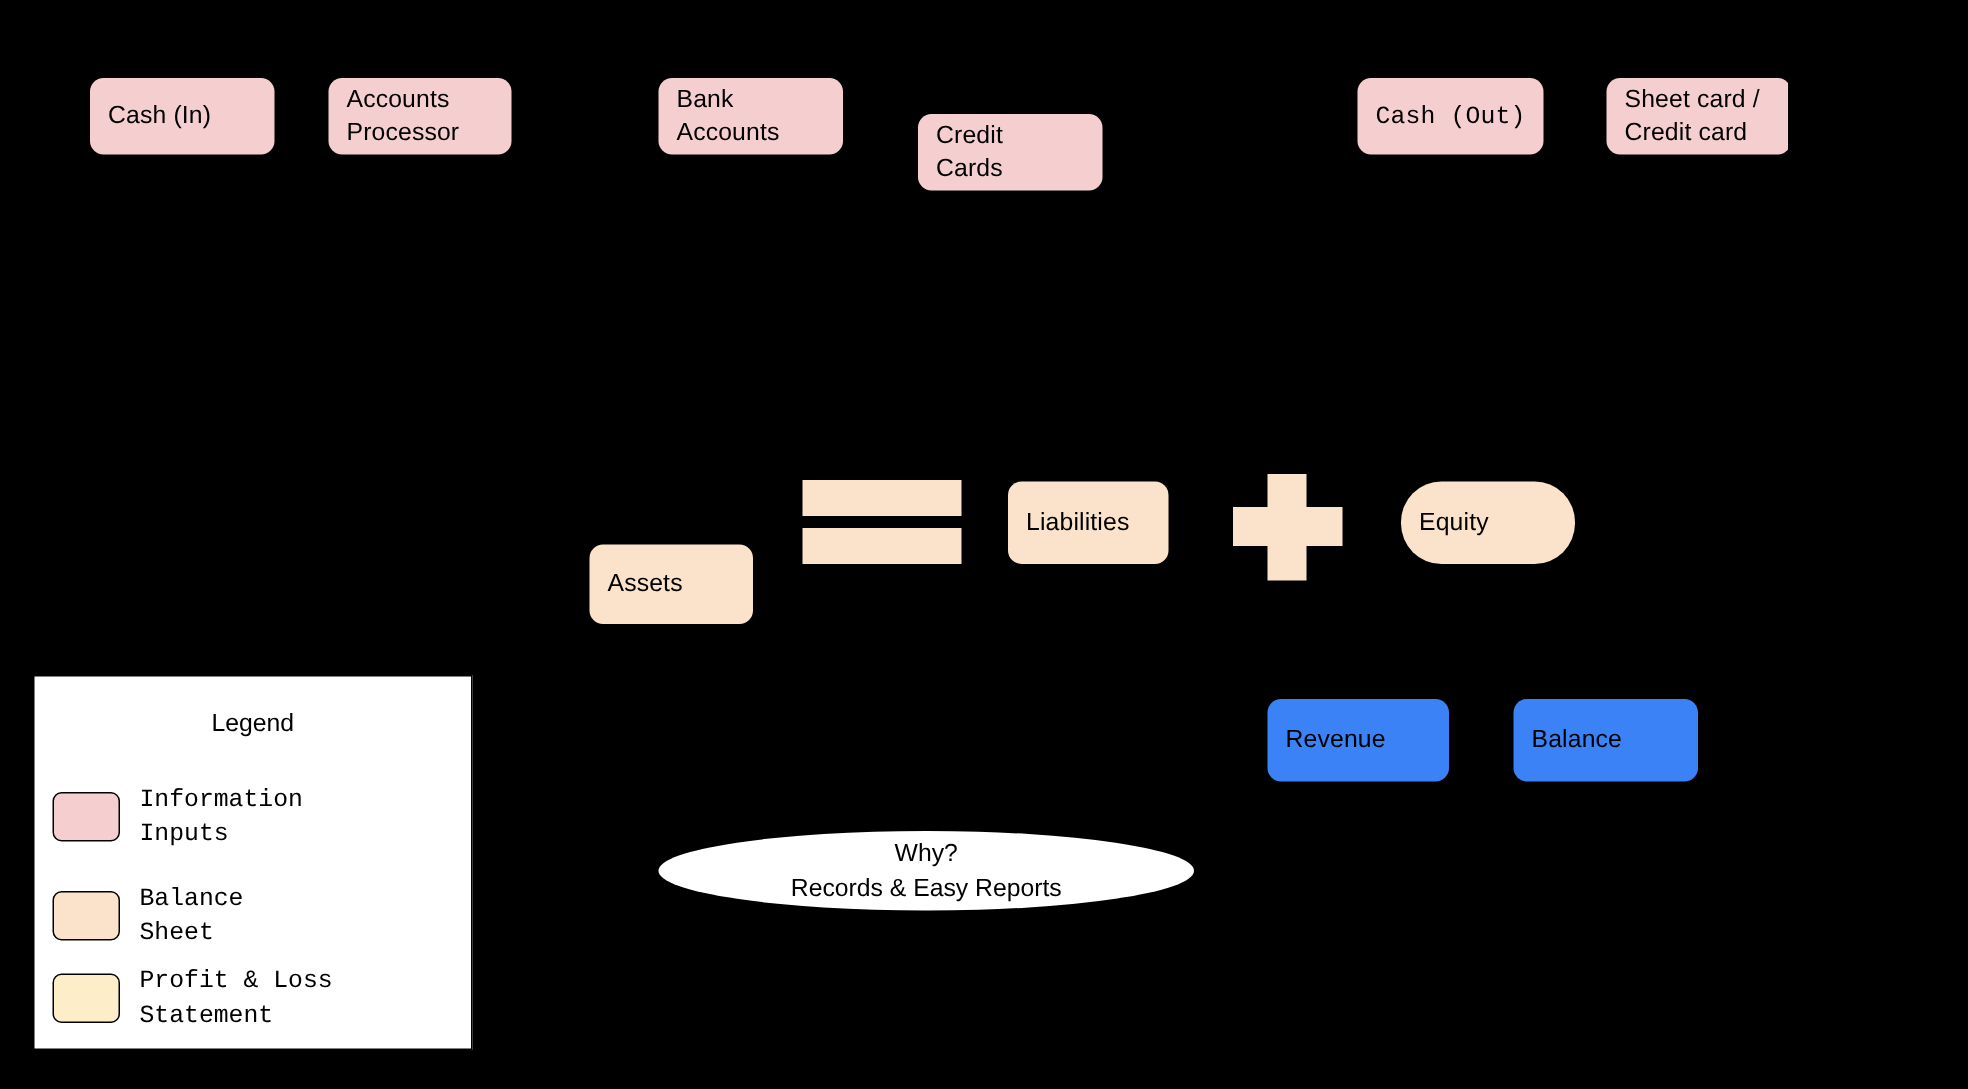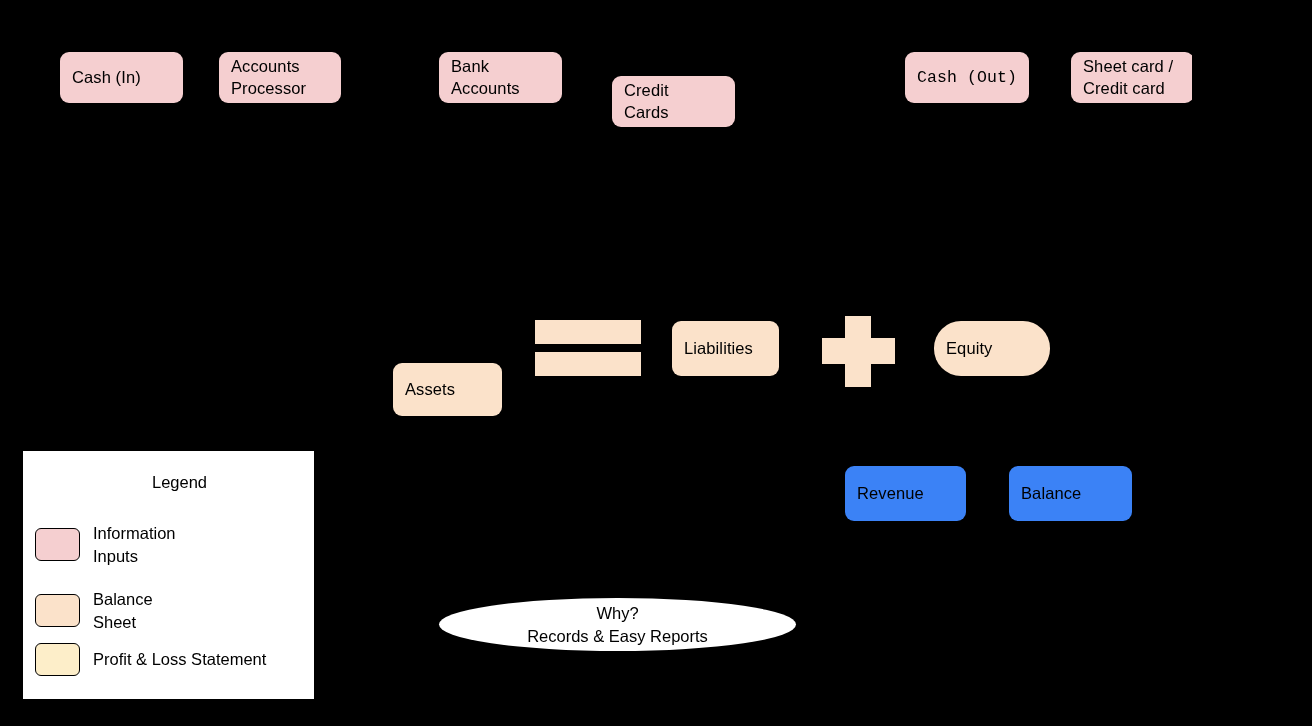--- a/index.html
+++ b/index.html
@@ -82,20 +82,21 @@
     border: 1px solid #000000;
     border-radius: 6px;
     flex: 0 0 auto;
   }
   .legend-label {
     margin-left: 13px;
     font-size: 16.5px;
     line-height: 1.38;
     color: #000000;
     white-space: pre-line;
+    font-family: Liberation Mono, monospace;
   }
 </style>
 </head>
 <body>
 
 <div id="canvas">
 
   <div class="node pink" id="node-cash-in" style="left:60px; top:52px; width:123px; height:51px;">Cash (In)</div>
 
   <div class="node pink" id="node-payment-processor" style="left:219px; top:52px; width:122px; height:51px;">Accounts
@@ -122,26 +123,26 @@
 
   <div class="plus-v" id="plus-vertical" style="left:845px; top:316px; width:26px; height:71px;"></div>
   <div class="plus-h" id="plus-horizontal" style="left:822px; top:338px; width:73px; height:26px;"></div>
 
   <div class="node peach" id="node-equity" style="left:934px; top:321px; width:116px; height:55px;border-radius:27px;">Equity</div>
 
   <div class="node yellow" id="node-revenue" style="left:845px; top:466px; width:121px; height:55px;">Revenue</div>
 
   <div class="node yellow" id="node-expenses" style="left:1009px; top:466px; width:123px; height:55px;">Balance</div>
 
-  <div class="ellipse" id="why-ellipse" style="left:439px; top:598px; width:357px; height:53px;text-align:center;">Why?
+  <div class="ellipse" id="why-ellipse" style="left:439px; top:554px; width:357px; height:53px;text-align:center;">Why?
 Records &amp; Easy Reports</div>
 
   <div id="legend" style="left:22px; top:450px; width:293px; height:250px;">
 
-    <div id="legend-title" style="top:22px;margin-left:11px;">Legend</div>
+    <div id="legend-title" style="top:22px;">Legend</div>
 
     <div class="legend-row" style="left:12px; top:71px;">
       <div class="legend-swatch" style="background:#F5CFD0;"></div>
       <div class="legend-label">Information
 Inputs</div>
     </div>
 
     <div class="legend-row" style="left:12px; top:137px;">
       <div class="legend-swatch" style="background:#FBE2CA;"></div>
       <div class="legend-label">Balance

